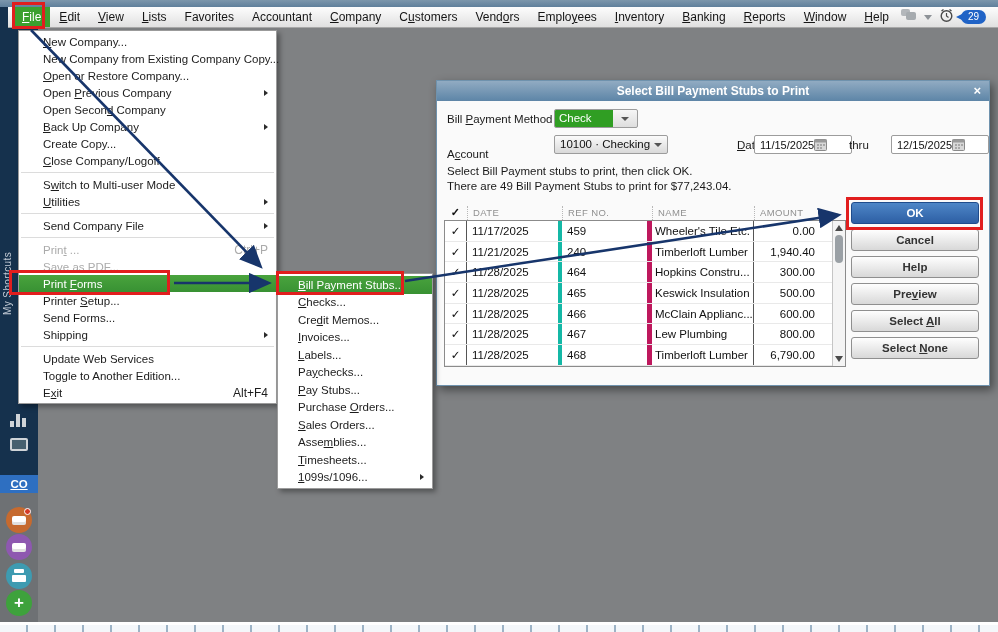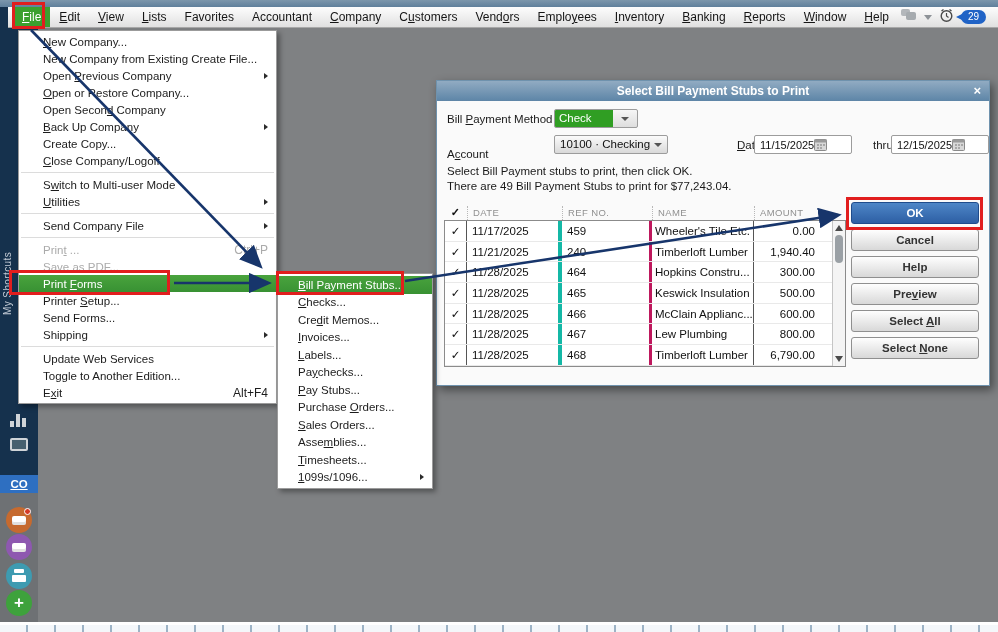--- a/index.html
+++ b/index.html
@@ -70,21 +70,21 @@
   .menu-sep { height:1px; background:#dcdcdc; margin:3px 2px; }
 
   
   #dialog { position:absolute; left:436px; top:80px; width:554px; height:306px; background:#fafafa;
             border:1px solid #6f92ad; box-shadow:3px 4px 9px rgba(0,0,0,.45); z-index:5; }
   .dlg-title { height:20px; background:linear-gradient(#91abc2,#5d85a7); color:#fff; font-size:12px;
                font-weight:bold; text-align:center; line-height:20px; position:relative; }
   .dlg-close { position:absolute; right:8px; top:0; font-size:13px; font-weight:bold; line-height:19px; cursor:default; }
   .dlg-label { position:absolute; font-size:11.5px; color:#1a1a1a; white-space:nowrap; }
   #lbl-method { left:10px; top:32px; } #lbl-account { left:10px; top:58px;margin-top:9px; }
-  #lbl-dated { left:300px; top:58px; } #lbl-thru { left:436px; top:58px; }
+  #lbl-dated { left:300px; top:58px; } #lbl-thru { left:412px; top:58px; }
   #dd-method { position:absolute; left:117px; top:28px; width:84px; height:19px;
                border:1px solid #9c9c9c; border-radius:2px; background:linear-gradient(#f6f6f6,#dedede);
                display:flex; overflow:hidden; }
   .dd-green { width:58px; background:#309e23; color:#fff; font-size:11.5px; line-height:17px; padding-left:4px; }
   .dd-caret { flex:1; display:flex; align-items:center; justify-content:center; }
   .car { width:0; height:0; border-left:4px solid transparent; border-right:4px solid transparent;
          border-top:4.5px solid #555; display:block; }
   #dd-account { position:absolute; left:117px; top:54px; width:114px; height:19px; border:1px solid #9c9c9c;
                 border-radius:2px; background:linear-gradient(#fbfbfb,#d9d9d9); font-size:11.5px;
                 line-height:17px; padding-left:5px; color:#111; }
@@ -104,21 +104,21 @@
   .th-check { width:23px; border-left:none; color:#111; font-size:11px; font-weight:bold;
               text-align:center; padding-left:0; }
   .th-date{width:95px;} .th-ref{width:90px;} .th-name{width:102px;} .th-amount{width:79px;}
   #tbl-body { position:absolute; left:7px; top:139px; width:402px; height:147px; background:#fff;
               border:1px solid #8b8b8b; }
   .trow { display:flex; height:20.7px; border-bottom:1px solid #e9e9e9; font-size:11.5px; color:#111; }
   .trow:last-of-type { border-bottom:none; }
   .td { line-height:20px; overflow:hidden; white-space:nowrap; }
   .td-check { width:22px; text-align:center; border-right:1px solid #555; }
   .td-date { width:95px; padding-left:5px; border-right:4px solid #14b8a6; }
-  .td-ref { width:90px; padding-left:5px; border-right:3px solid #be185d; }
+  .td-ref { width:90px; padding-left:5px; border-right:5px solid #be185d; }
   .td-name { width:102px; padding-left:3px; border-right:1px solid #555; }
   .td-amount { width:78px; text-align:right; padding-right:17px; }
   .scrollbar { position:absolute; right:0; top:0; width:13px; height:145px; background:#f4f4f4;
                border-left:1px solid #c5c5c5; }
   .sb-up { position:absolute; left:2px; top:4px; width:0; height:0; border-left:4px solid transparent;
            border-right:4px solid transparent; border-bottom:6px solid #4a4a4a; }
   .sb-thumb { position:absolute; left:2px; top:14px; width:8px; height:28px; background:#9aa0a5;
               border-radius:4px; }
   .sb-down { position:absolute; left:2px; bottom:4px; width:0; height:0; border-left:4px solid transparent;
              border-right:4px solid transparent; border-top:6px solid #4a4a4a; }
@@ -211,28 +211,28 @@
   <div class="circle c-green">
       <span class="plus">+</span>
     </div>
 </div>
 
 <div id="file-menu" class="menu-panel">
     <div class="menu-item">
       <span><u>N</u>ew Company...</span>
     </div>
     <div class="menu-item">
-      <span>New Company from Existing Create File...</span>
+      <span>New Company from Existing Company Copy...</span>
+    </div>
+    <div class="menu-item">
+      <span><u>O</u>pen or Restore Company...</span>
     </div>
     <div class="menu-item">
       <span>Open <u>P</u>revious Company</span>
       <span class="mi-arrow"></span>
-    </div>
-    <div class="menu-item">
-      <span><u>O</u>pen or Restore Company...</span>
     </div>
     <div class="menu-item">
       <span>Open Secon<u>d</u> Company</span>
     </div>
     <div class="menu-item">
       <span><u>B</u>ack Up Company</span>
       <span class="mi-arrow"></span>
     </div>
     <div class="menu-item">
       <span>Create Copy...</span>

